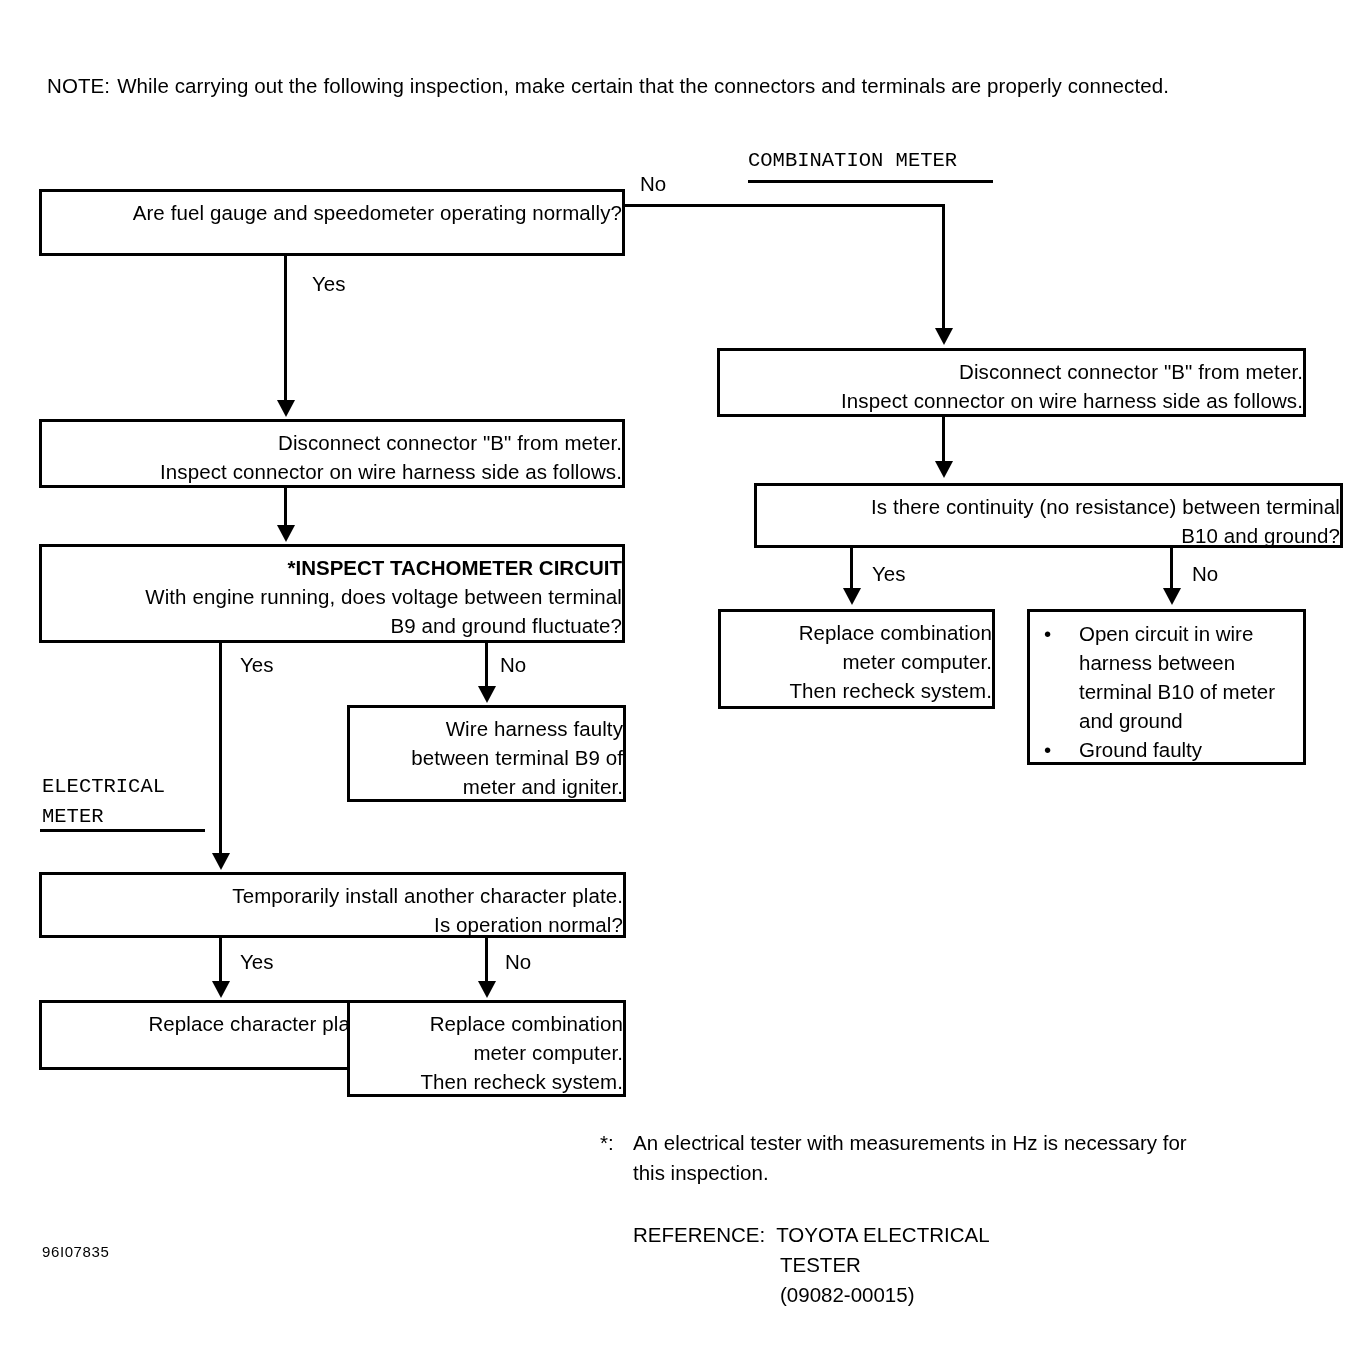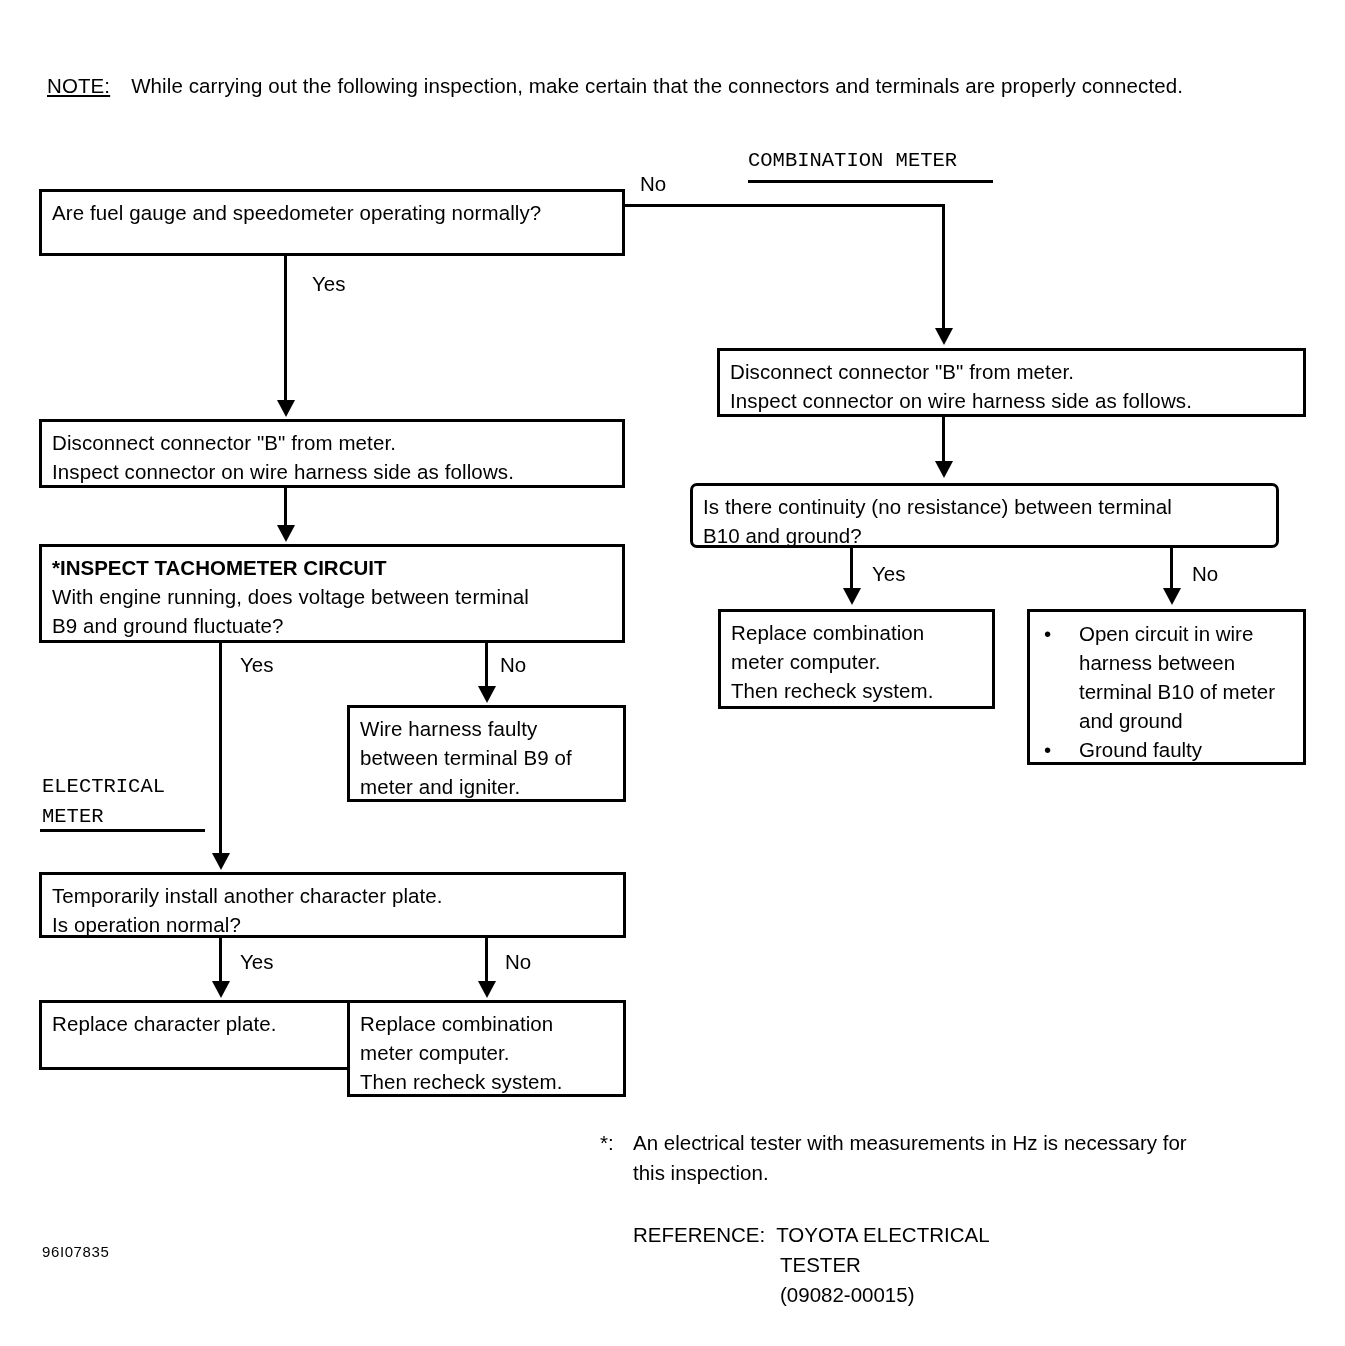--- a/index.html
+++ b/index.html
@@ -18,33 +18,33 @@
   }
   .note {
     position: absolute;
     left: 47px;
     top: 70px;
     width: 1220px;
     font-size: 20.5px;
     line-height: 31px;
     letter-spacing: 0.1px;
   }
-  .note .lbl { margin-right: 21px; text-decoration: underline; }
+  .note .lbl { margin-right: 7px; }
 
   .box {
     position: absolute;
     border: 3px solid #000;
     box-sizing: border-box;
     background: #fff;
     font-size: 20.5px;
     line-height: 29px;
     padding: 6px 0 0 10px;
     letter-spacing: 0.1px;
   }
-  .box .line { display: block; white-space: nowrap; }
+  .box .line { display: block; white-space: nowrap; text-align: right; }
   .box .bold { font-weight: bold; letter-spacing: 0px; }
 
   .bullets {
     position: absolute;
     border: 3px solid #000;
     box-sizing: border-box;
     background: #fff;
     font-size: 20.5px;
     line-height: 29px;
     padding: 7px 0 0 12px;
@@ -201,21 +201,21 @@
   </div>
 
   <div class="box" style="left:717px; top:348px; width:589px; height:69px;">
     <span class="line">Disconnect connector "B" from meter.</span>
     <span class="line">Inspect connector on wire harness side as follows.</span>
   </div>
 
   <div class="vline" style="left:942px; top:417px; height:47px;"></div>
   <div class="arrowhead" style="left:935px; top:461px;"></div>
 
-  <div class="box" style="left:690px; top:483px; width:589px; height:65px;border-radius:7px;">
+  <div class="box" style="left:754px; top:483px; width:589px; height:65px;">
     <span class="line">Is there continuity (no resistance) between terminal</span>
     <span class="line">B10 and ground?</span>
   </div>
 
   <div class="edge-label" style="left:872px; top:562px;">Yes</div>
   <div class="vline" style="left:850px; top:548px; height:42px;"></div>
   <div class="arrowhead" style="left:843px; top:588px;"></div>
 
   <div class="edge-label" style="left:1192px; top:562px;">No</div>
   <div class="vline" style="left:1170px; top:548px; height:42px;"></div>

